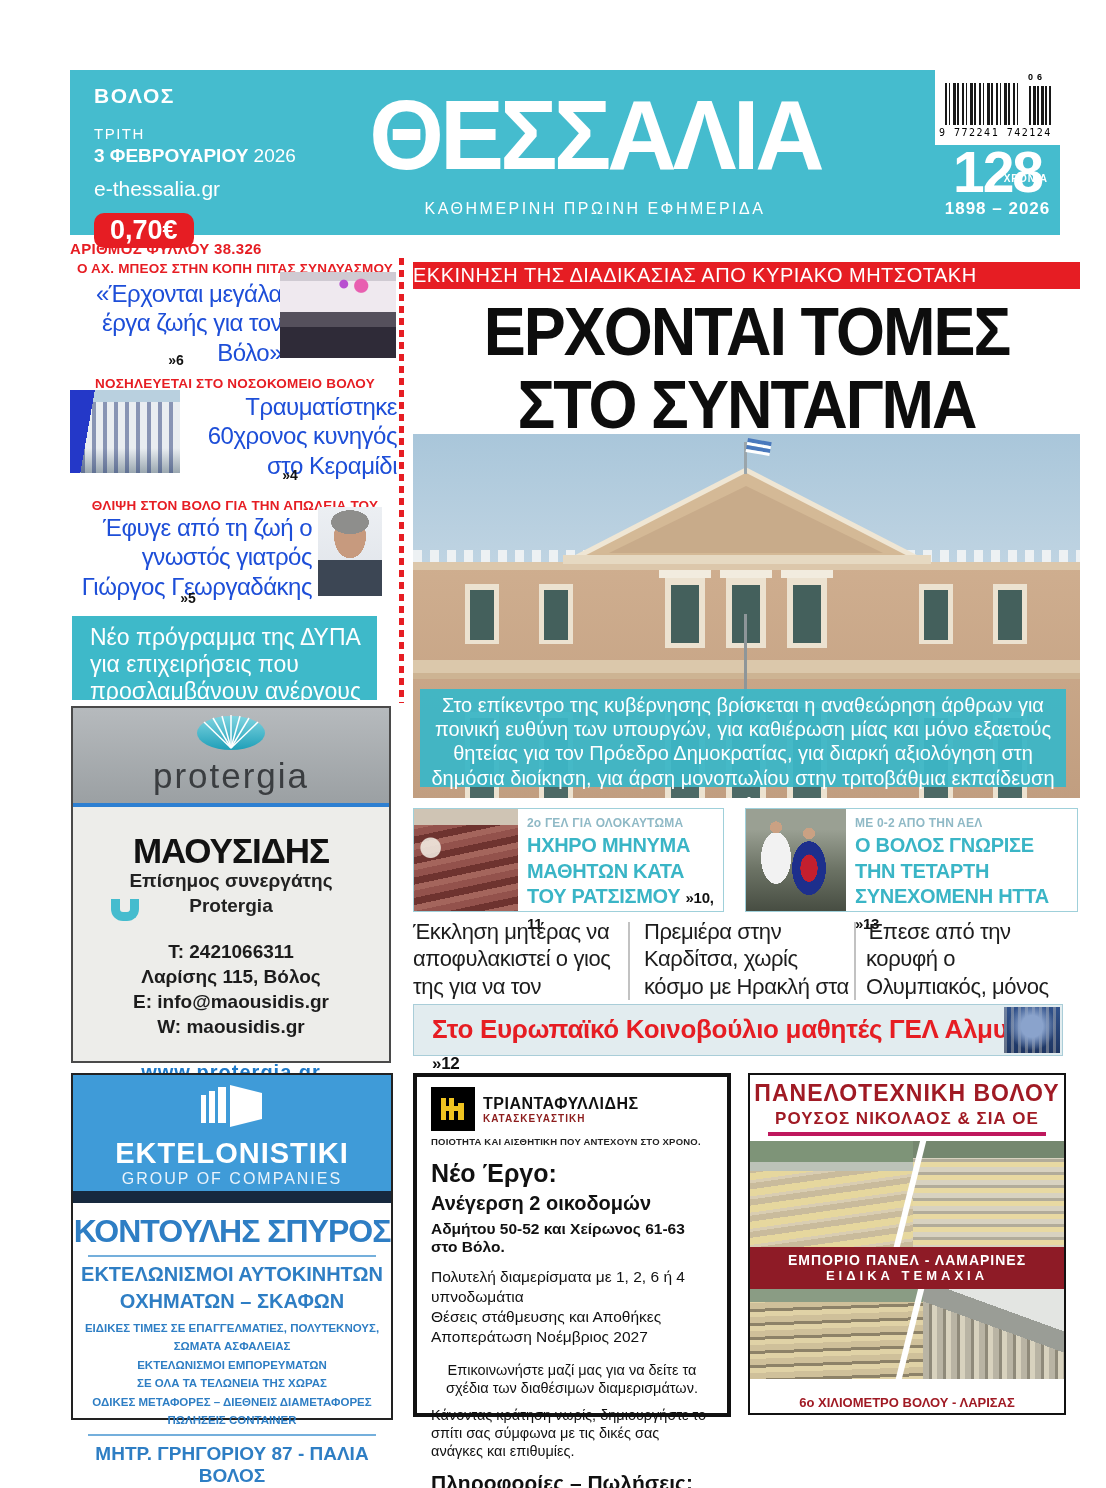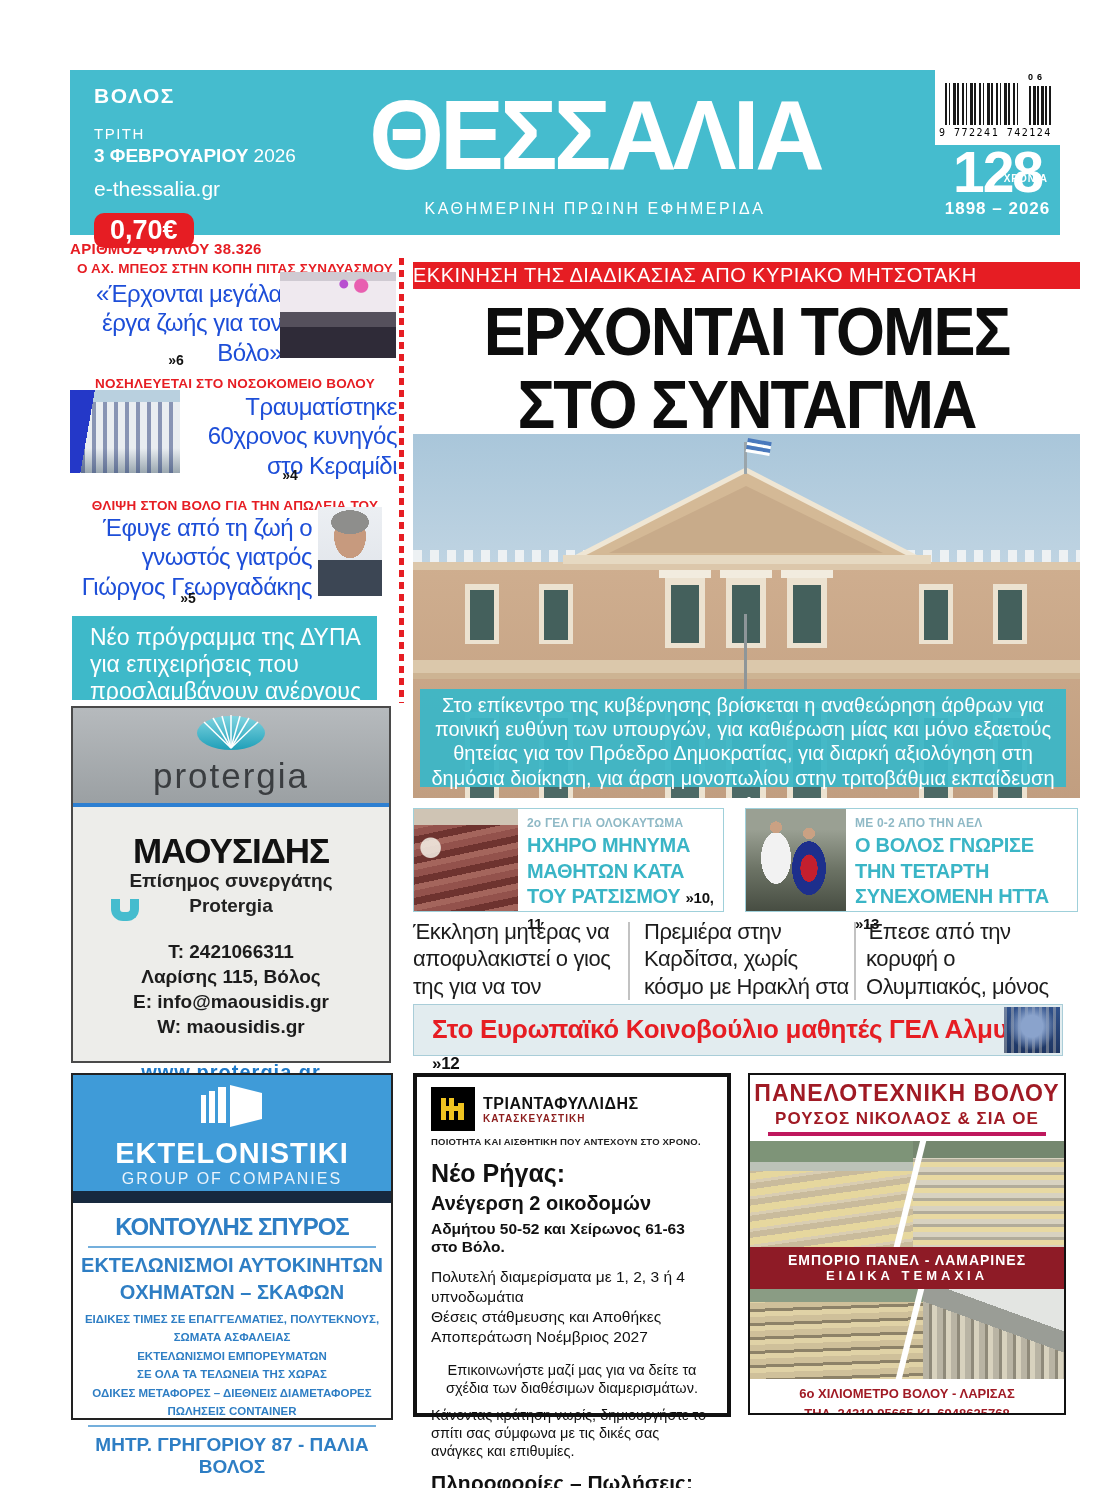--- a/index.html
+++ b/index.html
@@ -60,21 +60,21 @@
   .pt-contacts{margin-top:22px;font-size:19px;font-weight:bold;color:#1c1c1c;line-height:1.32}
   .pt-site{margin-top:22px;color:#1d79c9;font-weight:bold;font-size:20px;letter-spacing:1px}
 
   
   .ektel{left:71px;top:1073px;width:322px;height:347px;border:2px solid #222;background:#fff}
   .ek-head{height:116px;background:#3f9bd8;text-align:center;color:#fff;padding-top:6px}
   .ek-name{font-size:29px;font-weight:bold;letter-spacing:1px;margin-top:2px}
   .ek-group{font-size:16px;letter-spacing:2px;color:#eaf3fb}
   .ek-stripe{height:12px;background:#17293e}
   .ek-body{text-align:center;color:#2e7ec4;padding-top:10px}
-  .ek-owner{font-size:24px;font-weight:bold;letter-spacing:-1px}
+  .ek-owner{font-size:32px;font-weight:bold;letter-spacing:-1px}
   .ek-hr{width:288px;border-top:2px solid #74afdc;margin:5px auto}
   .ek-svc{font-size:20px;font-weight:bold;line-height:1.25;margin-top:2px}
   .ek-small{font-size:11.5px;font-weight:bold;line-height:1.6;margin-top:5px}
   .ek-addr{font-size:19px;font-weight:bold;margin-top:7px}
 
   
   .banner{left:413px;top:262px;width:667px;height:27px;background:#e61d23;color:#fff;text-align:left;font-size:20px;line-height:27px;letter-spacing:.5px}
   .headline{left:413px;top:294px;width:667px;text-align:center;color:#0d0d0d;font-weight:bold;font-size:63px;line-height:1.07;letter-spacing:-2px;transform:scaleY(1.1);transform-origin:top}
   .photo-main{left:413px;top:434px;width:667px;height:364px}
   .photo-main svg{display:block;width:100%;height:100%}
@@ -126,21 +126,21 @@
   .pn-photo2{position:relative;height:90px;overflow:hidden}
   .pp-half{position:absolute;top:0;bottom:0}
   .pp-l{left:0;width:52%;background:linear-gradient(180deg,#7e9478 0 20%,#bcc2b8 20% 28%,rgba(0,0,0,0) 28%),repeating-linear-gradient(172deg,#e6d79e 0 7px,#d9cdb2 7px 10px,#c9bb9c 10px 16px)}
   .pp-r{left:52%;right:0;background:linear-gradient(180deg,#75876f 0 16%,rgba(0,0,0,0) 16%),repeating-linear-gradient(180deg,#d8d2c0 0 5px,#b2ac9a 5px 8px,#e8d9a2 8px 13px)}
   .pp-l2{left:0;width:55%;background:linear-gradient(180deg,#8a9c84 0 14%,rgba(0,0,0,0) 14%),repeating-linear-gradient(178deg,#cfc09a 0 6px,#8d8268 6px 9px,#e0d2a6 9px 14px)}
   .pp-r2{left:55%;right:0;background:linear-gradient(200deg,#e3e5e2 0 30%,#9a9d96 30% 45%,rgba(0,0,0,0) 45%),repeating-linear-gradient(90deg,#b9b4a4 0 6px,#8f8a7a 6px 9px,#d8d2be 9px 14px)}
   .pp-div{position:absolute;left:50%;top:-12%;bottom:-12%;width:6px;background:#fff;transform:rotate(14deg)}
   .pn-band{height:42px;background:#8e1b26;color:#fff;text-align:center;font-weight:bold;padding-top:5px}
   .pn-band-l1{font-size:14px;letter-spacing:1px}
   .pn-band-l2{font-size:13px;letter-spacing:4px}
-  .pn-foot{text-align:center;color:#a01a24;font-weight:bold;font-size:13px;line-height:1.55;padding-top:5px}
+  .pn-foot{text-align:center;color:#a01a24;font-weight:bold;font-size:13px;line-height:1.55;padding-top:14px}
 
   
   .ph{position:absolute;overflow:hidden}
   .ph-pita{background:radial-gradient(circle at 70% 16%,#e85fb0 0 6%,rgba(0,0,0,0) 7%),radial-gradient(circle at 55% 14%,#b84fd0 0 4%,rgba(0,0,0,0) 5%),linear-gradient(180deg,#cfcAd2 0 10%,#efe9ef 10% 46%,#55505c 46% 64%,#2f2b38 64% 100%)}
   .ph-hospital{background:linear-gradient(100deg,#2438c8 0 20%,rgba(0,0,0,0) 20%),linear-gradient(180deg,#b9d0df 0 14%,rgba(0,0,0,0) 14%),repeating-linear-gradient(90deg,rgba(40,60,120,.5) 0 4px,rgba(0,0,0,0) 4px 11px),linear-gradient(180deg,#e9edf1 0 70%,#9aa7b0 100%)}
   .ph-portrait{background:radial-gradient(ellipse 19px 12px at 50% 17%,#8e8e8c 0 99%,rgba(0,0,0,0) 100%),radial-gradient(ellipse 16px 22px at 50% 33%,#c79a7e 0 99%,rgba(0,0,0,0) 100%),linear-gradient(180deg,rgba(0,0,0,0) 0 60%,#3c4654 60%),linear-gradient(180deg,#eceff3,#dfe3e9)}
   .ph-audit{background:linear-gradient(180deg,#cfc4b4 0 16%,rgba(0,0,0,0) 16%),radial-gradient(circle at 16% 38%,rgba(245,240,230,.85) 0 9%,rgba(0,0,0,0) 10%),repeating-linear-gradient(168deg,#93524c 0 7px,#6e332f 7px 14px,#a4655c 14px 20px)}
   .ph-football{background:radial-gradient(circle 6px at 63% 24%,#caa183 0 99%,rgba(0,0,0,0) 100%),radial-gradient(circle 6px at 30% 18%,#caa183 0 99%,rgba(0,0,0,0) 100%),radial-gradient(ellipse 17px 27px at 63% 58%,#c41f2e 0 50%,#1d2f8c 51% 99%,rgba(0,0,0,0) 100%),radial-gradient(ellipse 15px 26px at 30% 48%,#f2f2f2 0 99%,rgba(0,0,0,0) 100%),linear-gradient(180deg,#9aa093 0 20%,#6b7264 60%,#474d42 100%)}
   .ph-group{background:radial-gradient(circle at 50% 42%,#8aa3cc 0 28%,rgba(0,0,0,0) 62%),repeating-linear-gradient(90deg,rgba(230,220,200,.35) 0 3px,rgba(0,0,0,0) 3px 7px),linear-gradient(180deg,#31528c,#1d3562)}
 </style>
@@ -390,25 +390,25 @@
               <rect x="5" y="14" width="23" height="5"></rect>
             </g>
           </svg>
       </div>
       <div>
         <div class="tk-name">ΤΡΙΑΝΤΑΦΥΛΛΙΔΗΣ</div>
         <div class="tk-type">ΚΑΤΑΣΚΕΥΑΣΤΙΚΗ</div>
       </div>
     </div>
     <div class="tk-tagline">ΠΟΙΟΤΗΤΑ ΚΑΙ ΑΙΣΘΗΤΙΚΗ ΠΟΥ ΑΝΤΕΧΟΥΝ ΣΤΟ ΧΡΟΝΟ.</div>
-    <div class="tk-label">Νέο Ρήγας:</div>
+    <div class="tk-label">Νέο Έργο:</div>
     <div class="tk-title">Ανέγερση 2 οικοδομών</div>
     <div class="tk-addr">Αδμήτου 50-52 και Χείρωνος 61-63 στο Βόλο.</div>
     <div class="tk-details">
-      <div>Πολυτελή διαμερίσματα με 1, 2, 3 ή 4 υπνοδωμάτια</div>
+      <div>Πολυτελή διαμερίσματα με 1, 2, 6 ή 4 υπνοδωμάτια</div>
       <div>Θέσεις στάθμευσης και Αποθήκες</div>
       <div>Αποπεράτωση Νοέμβριος 2027</div>
     </div>
     <div class="tk-cta">Επικοινωνήστε μαζί μας για να δείτε τα σχέδια των διαθέσιμων διαμερισμάτων.</div>
     <div class="tk-cta2">Κάνοντας κράτηση νωρίς, δημιουργήστε το σπίτι σας σύμφωνα με τις δικές σας ανάγκες και επιθυμίες.</div>
     <div class="tk-info">Πληροφορίες – Πωλήσεις:</div>
 
   </div>
 
   <div class="abs panel">

